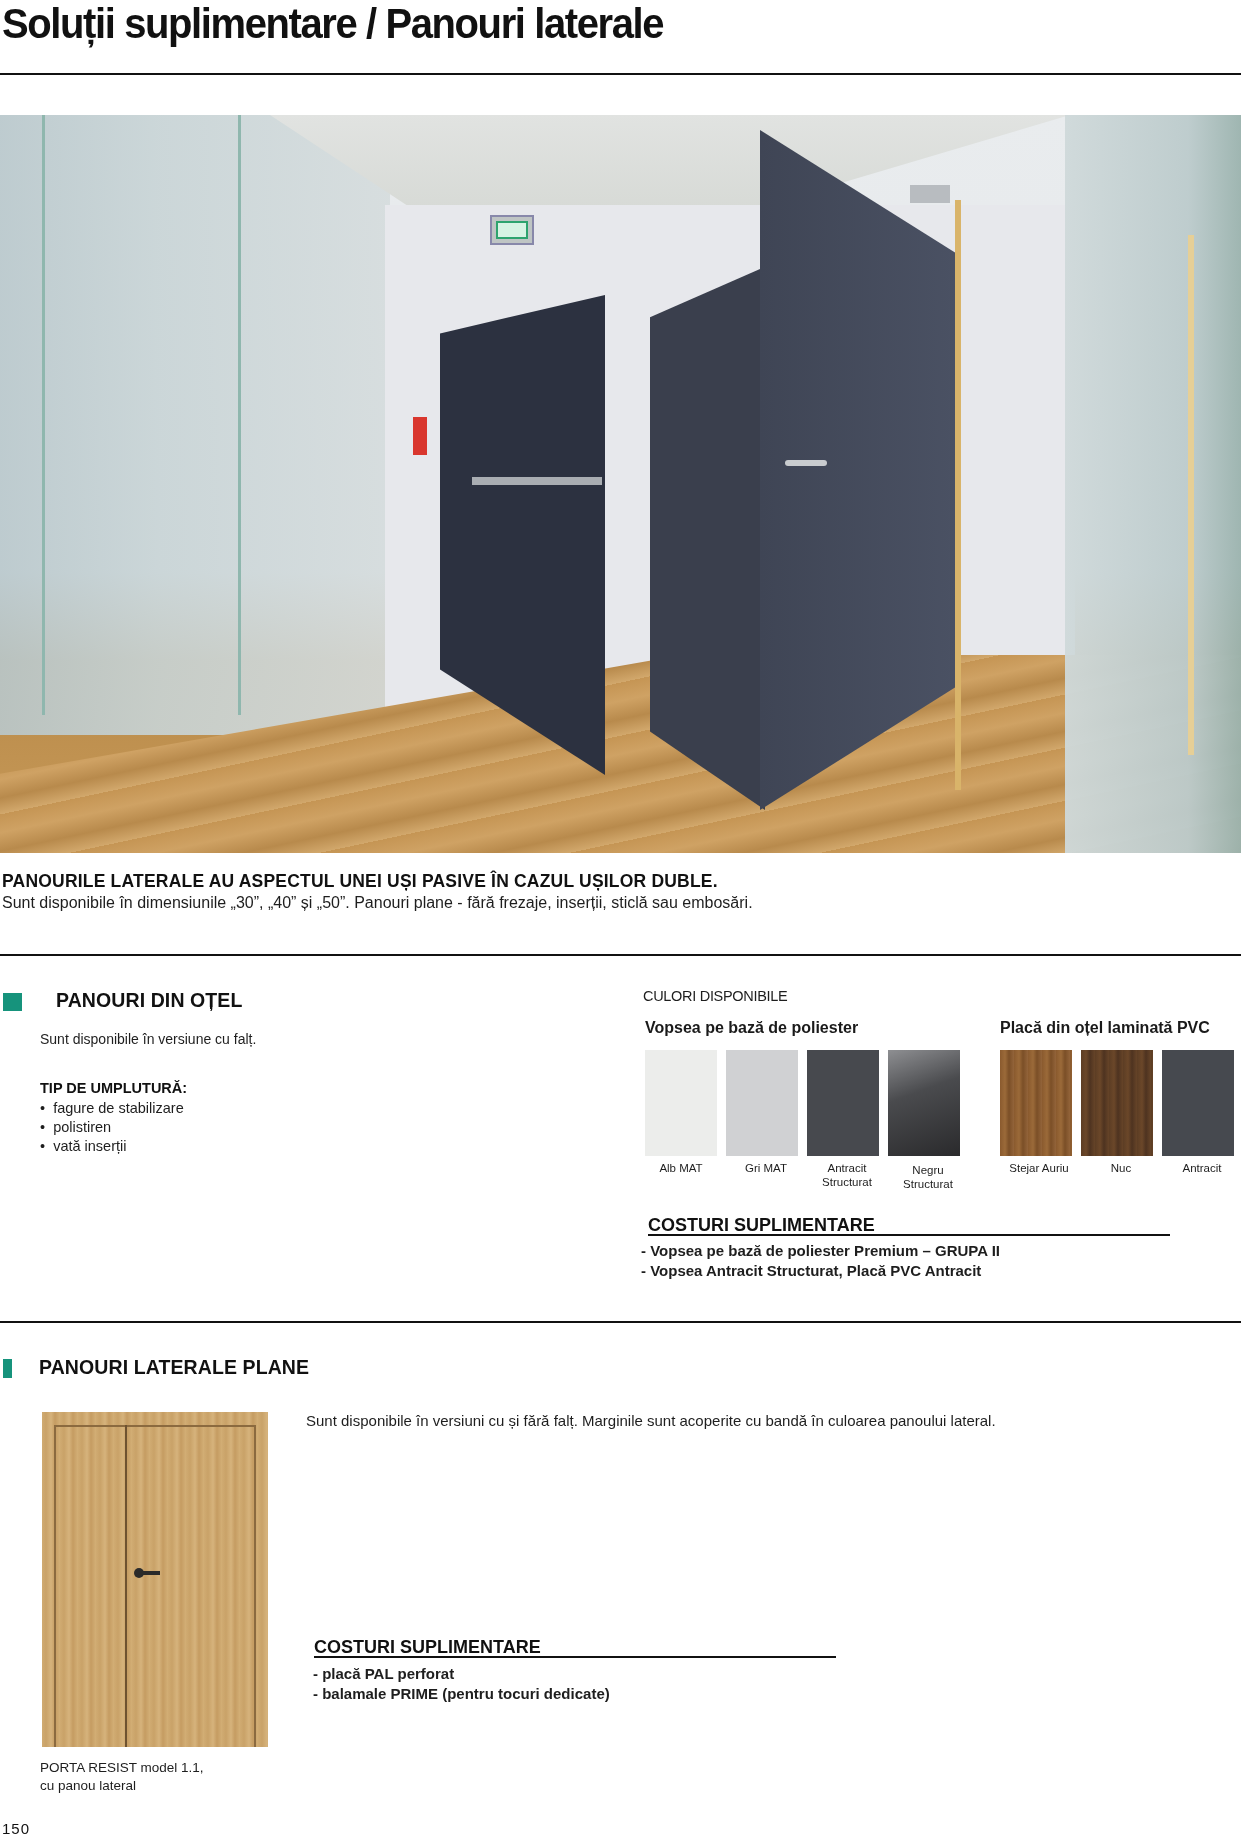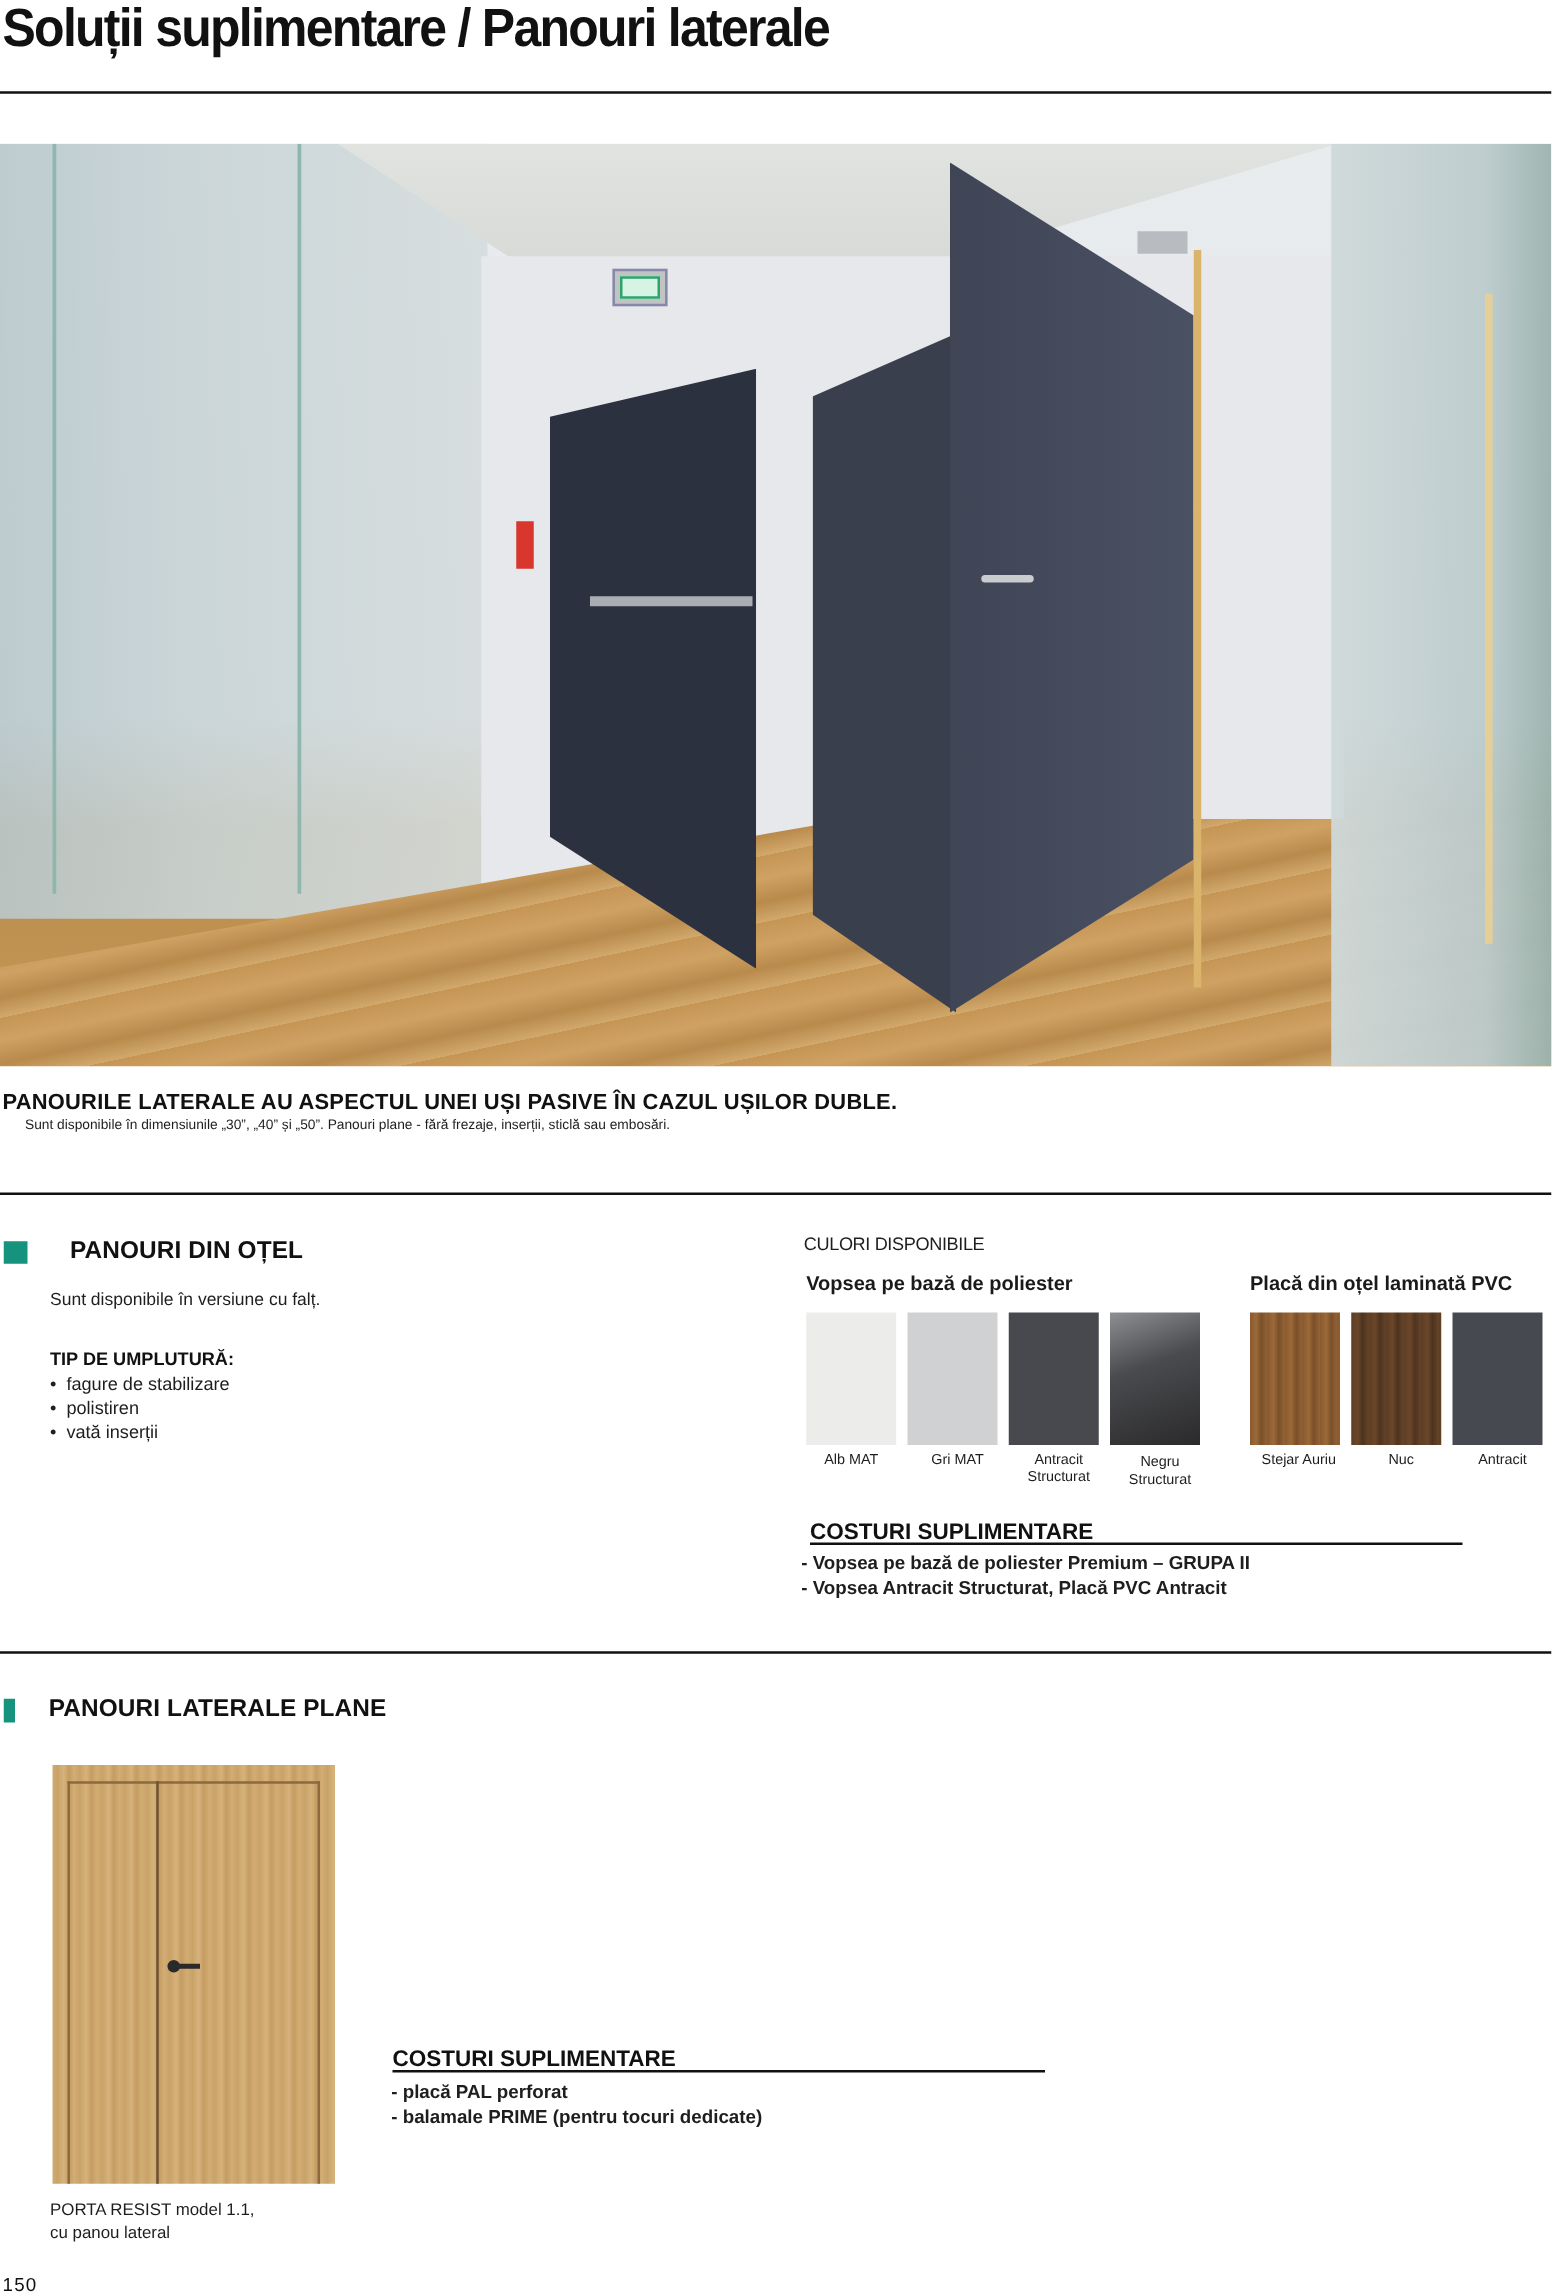--- a/index.html
+++ b/index.html
@@ -26,21 +26,21 @@
   .hero .door-handle { position: absolute; left: 785px; top: 345px; width: 42px; height: 6px; background: #c9cccf; border-radius: 3px; }
   .hero .door-closer { position: absolute; left: 910px; top: 70px; width: 40px; height: 18px; background: #b8bcc0; }
   .hero .jamb-light { position: absolute; left: 955px; top: 85px; width: 6px; height: 590px; background: #d9b46a; }
   .hero .exit-sign { position: absolute; left: 490px; top: 100px; width: 44px; height: 30px; background: #bfc5c4; border: 2px solid #88a; }
   .hero .exit-sign::after { content: ""; position: absolute; left: 4px; top: 4px; right: 4px; bottom: 4px; background: #d7f3e3; border: 2px solid #2ea36e; }
   .hero .fire-sign { position: absolute; left: 413px; top: 302px; width: 14px; height: 38px; background: #d9362e; }
   .hero .glass-right { position: absolute; left: 1065px; top: 0; width: 176px; height: 738px; background: linear-gradient(90deg, #cfd9da, #bccbcc 70%, #9bb3ae); opacity: 0.95; }
   .hero .glass-right-strip { position: absolute; left: 1188px; top: 120px; width: 6px; height: 520px; background: #e6cf96; }
 
   .intro-bold { left: 2px; top: 871px; font-size: 17.5px; font-weight: bold; letter-spacing: 0.2px; color: #111; }
-  .intro-text { left: 20px; top: 894px; font-size: 11px; color: #1e1e1e; }
+  .intro-text { left: 2px; top: 894px; font-size: 16px; color: #1e1e1e; }
 
   .sec-square { width: 19px; height: 18px; background: #16937c; }
   .sec-title { font-size: 19.5px; font-weight: bold; color: #111; letter-spacing: 0.1px; }
 
   .small { font-size: 14px; color: #1e1e1e; }
   .subhead { font-size: 14.5px; font-weight: bold; color: #111; }
   .list-item { font-size: 14.5px; color: #1e1e1e; line-height: 19px; }
 
   .colors-label { left: 643px; top: 988px; font-size: 14.5px; color: #1e1e1e; letter-spacing: -0.3px; }
   .group-title { font-size: 16px; font-weight: bold; color: #1a1a1a; }
@@ -134,20 +134,21 @@
 <div class="abs sec-title" style="left:39px; top:1356px;">PANOURI LATERALE PLANE</div>
 
 <div class="abs door-img">
   <div class="inner"></div>
   <div class="split"></div>
   <div class="knob"></div>
   <div class="lever"></div>
 </div>
 
 <div class="abs small" style="left:306px; top:1410px; font-size:15px; line-height:21px;">
+  <div>Sunt disponibile în versiuni cu și fără falț. Marginile sunt acoperite cu bandă în culoarea panoului lateral.</div>
 </div>
 
 <div class="abs cost-title" style="left:314px; top:1637px;">COSTURI SUPLIMENTARE</div>
 <div class="abs cost-rule" style="left:314px; top:1656px; width:522px;"></div>
 <div class="abs" style="left:313px; top:1664px;">
   <div class="cost-item">- placă PAL perforat</div>
   <div class="cost-item">- balamale PRIME (pentru tocuri dedicate)</div>
 </div>
 
 <div class="abs caption">

